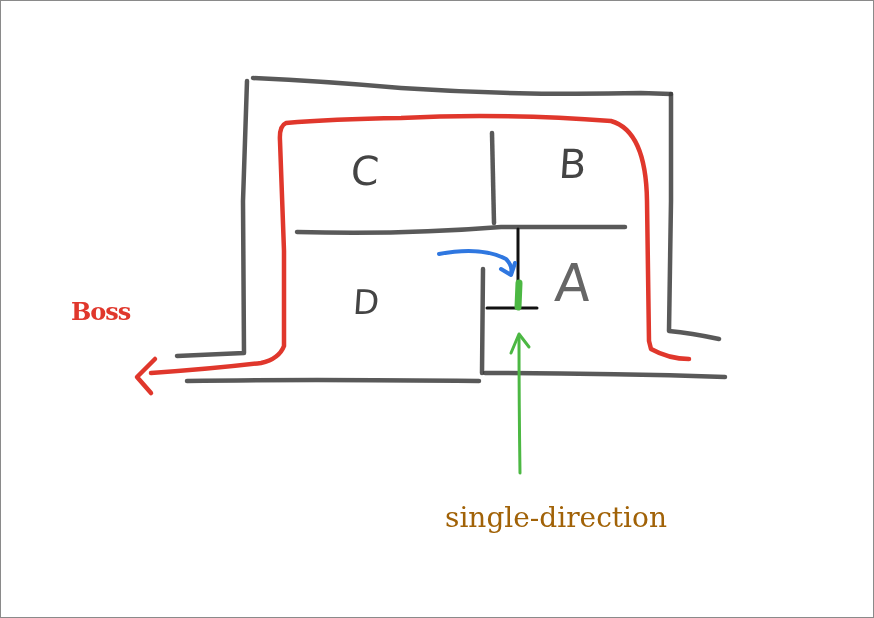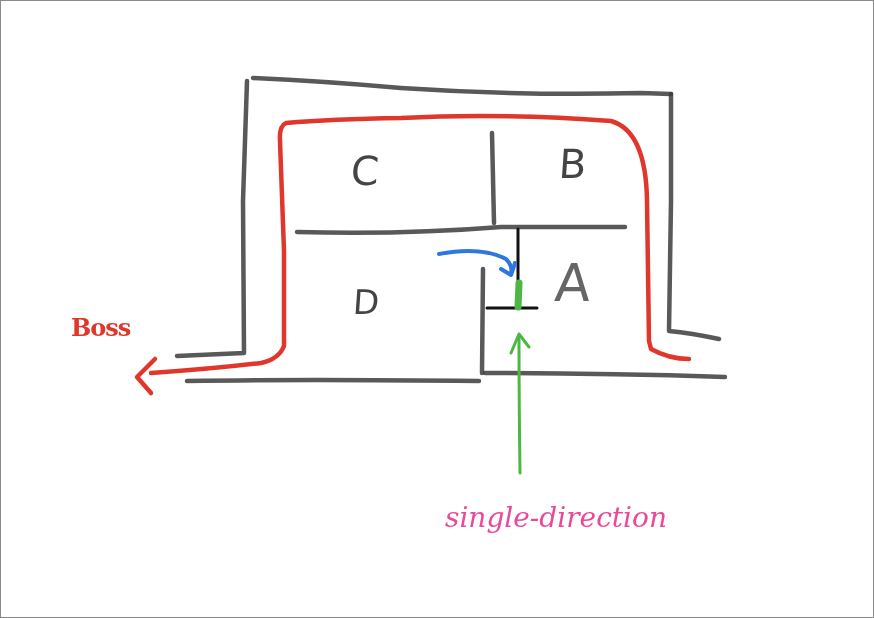--- a/index.html
+++ b/index.html
@@ -17,25 +17,25 @@
     .path-red { fill: none; stroke: #e0372c; stroke-width: 4.5; stroke-linecap: round; stroke-linejoin: round; }
     .arrow-blue { fill: none; stroke: #2f77e0; stroke-width: 4; stroke-linecap: round; stroke-linejoin: round; }
     .arrow-green { fill: none; stroke: #4cb843; stroke-width: 3; stroke-linecap: round; stroke-linejoin: round; }
     .door-green { stroke: #4cb843; stroke-width: 7; stroke-linecap: round; }
     .room-label {
       position: absolute; color: #444; font-family: "DejaVu Sans", sans-serif;
       font-size: 40px; line-height: 1; transform: skewX(-4deg);
     }
     .boss-label {
       position: absolute; color: #e0372c; font-family: "DejaVu Serif", serif;
-      font-size: 24px; font-weight: bold; left: 70px; top: 312px; letter-spacing: -1px;
+      font-size: 24px; font-weight: bold; left: 70px; top: 296px; letter-spacing: -1px;
     }
     .door-note {
-      position: absolute; color: #ec4899; font-family: "DejaVu Serif", serif;
-      font-size: 28px; font-style: italic; text-align: center; line-height: 1.8;
+      position: absolute; color: #a16207; font-family: "DejaVu Serif", serif;
+      font-size: 28px; text-align: center; line-height: 1.8;
       left: 420px; top: 492px; width: 270px;
     }
   </style>
 </head>
 <body>
 
 <div class="frame">
   <svg class="canvas" width="872" height="616" viewBox="0 0 872 616">
 
     <path class="wall" d="M246 80 L242 200 L243 352 L176 355"></path>

